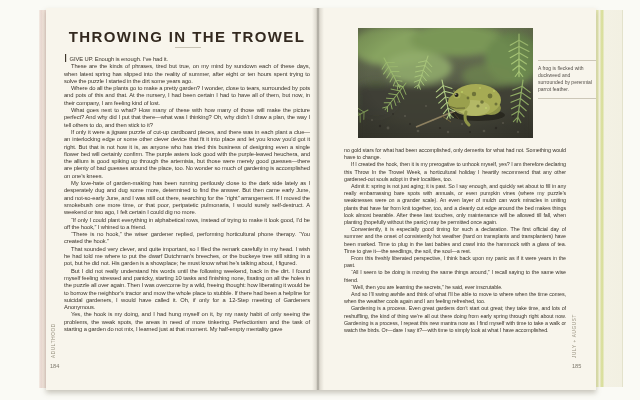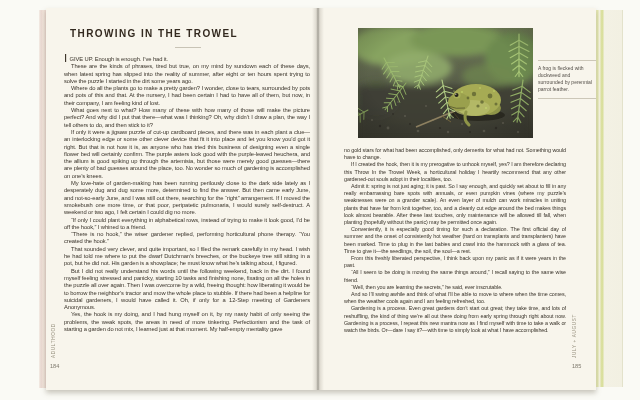--- a/index.html
+++ b/index.html
@@ -35,22 +35,22 @@
   
   .fore-edge{
     position:absolute;left:596px;top:10px;width:26px;height:377px;
     background:linear-gradient(to right,
       #e9ebbc 0px,#e3e6ac 2px,#f6f4e4 3px,#f3f0dd 4px,
       #dce1a2 5px,#d9df9c 7px,#f3f1e4 8px,#f2f0e2 100%);
     border-right:1px solid #e3e2cb;
   }
   
   .chapter-title{
-    position:absolute;left:24px;top:20px;width:246px;margin:0;
-    font-size:10px;font-weight:bold;
+    position:absolute;left:18px;top:20px;width:246px;margin:0;
+    text-align:center;font-size:15px;font-weight:bold;
     letter-spacing:1.4px;color:#33291f;
   }
   .title-rule{
     position:absolute;top:39px;left:129px;width:26px;height:0;
     border-top:1px solid #c8c3b5;
   }
   .text-col{position:absolute;text-align:justify;color:#3a342b;}
   .text-col p{margin:0;text-indent:7px;}
   .left-wrap{left:18px;top:48px;width:246px;}
   .left-wrap p, .left-wrap .para{font-size:5.8px;line-height:7.3px;letter-spacing:-0.1px;}

